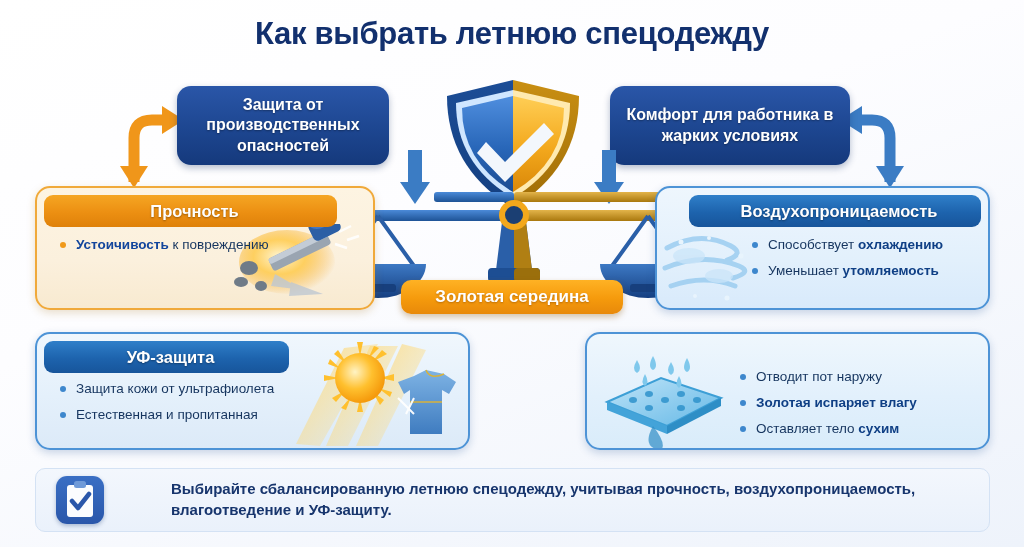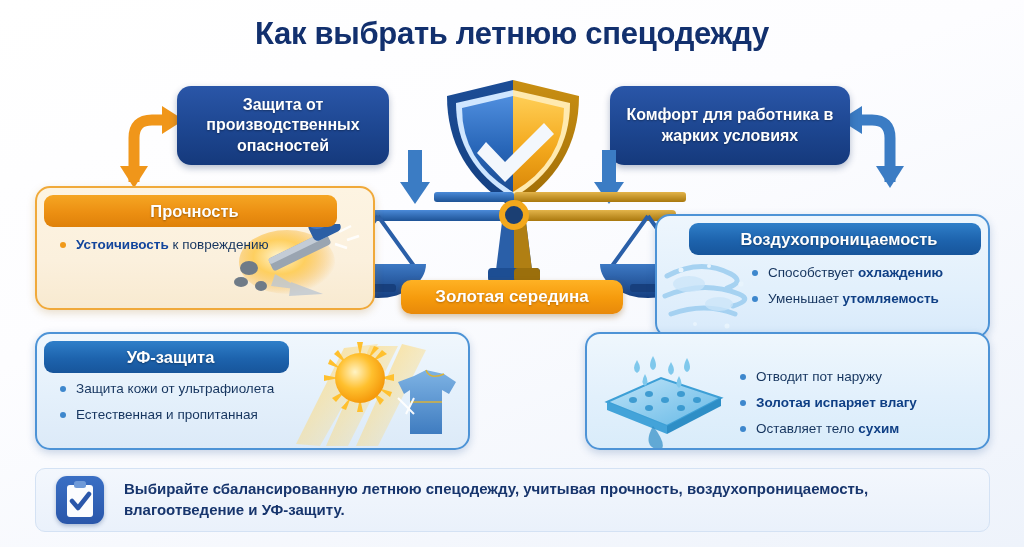--- a/index.html
+++ b/index.html
@@ -100,21 +100,20 @@
   #card-strength .blist li::before { background: #f0991a; }
   #card-strength .blist b { color: #12459c; }
   #img-sparks { position: absolute; right: 10px; top: 36px; width: 132px; height: 86px; }
 
   
   #card-breathability {
     left: 655px; top: 186px; width: 335px; height: 124px;
     background: linear-gradient(180deg,#eef6fd 0%,#e2f0fc 60%,#d8eafb 100%);
     border: 2px solid #4d93d6;
     box-shadow: 0 3px 8px rgba(25,75,140,.22);
-    margin-top: 28px;
   }
   #card-breathability .card-hdr {
     right: 7px; width: 292px;
     background: linear-gradient(180deg,#2f7fc9 0%,#1d63ad 55%,#17559b 100%);
     justify-content: center;
   }
   #card-breathability .card-body { top: 48px; padding: 0 14px 0 94px; }
   #card-breathability .blist li::before { background: #3d87cd; }
   #card-breathability .blist b { color: #0f3f85; }
   #img-air { position: absolute; left: 4px; top: 38px; width: 96px; height: 82px; }
@@ -150,21 +149,21 @@
   #card-moisture .card-body { top: 34px; padding: 0 14px 0 152px; }
   #card-moisture .blist li::before { background: #3d87cd; }
   #card-moisture .blist b { color: #0f3f85; }
   #img-fabric { position: absolute; left: 6px; top: 22px; width: 142px; height: 94px; }
 
   
   #conclusion-panel {
     position: absolute; left: 35px; top: 468px; width: 955px; height: 64px;
     background: linear-gradient(180deg,#f3f7fd 0%,#eaf1fb 100%);
     border: 1px solid #d4e2f4; border-radius: 10px;
-    display: flex; align-items: center; padding-left: 20px;
+    display: flex; align-items: center; padding-left: 20px; gap: 47px;
   }
   #clipboard-icon {
     width: 48px; height: 48px; flex: 0 0 48px;
     background: linear-gradient(180deg,#3a6fc4 0%,#2a57aa 100%);
     border-radius: 11px; position: relative;
     box-shadow: 0 2px 4px rgba(20,55,115,.3);
   }
   #conclusion-text {
     margin-left: 20px;
     font-size: 15px; line-height: 1.38; font-weight: bold;

